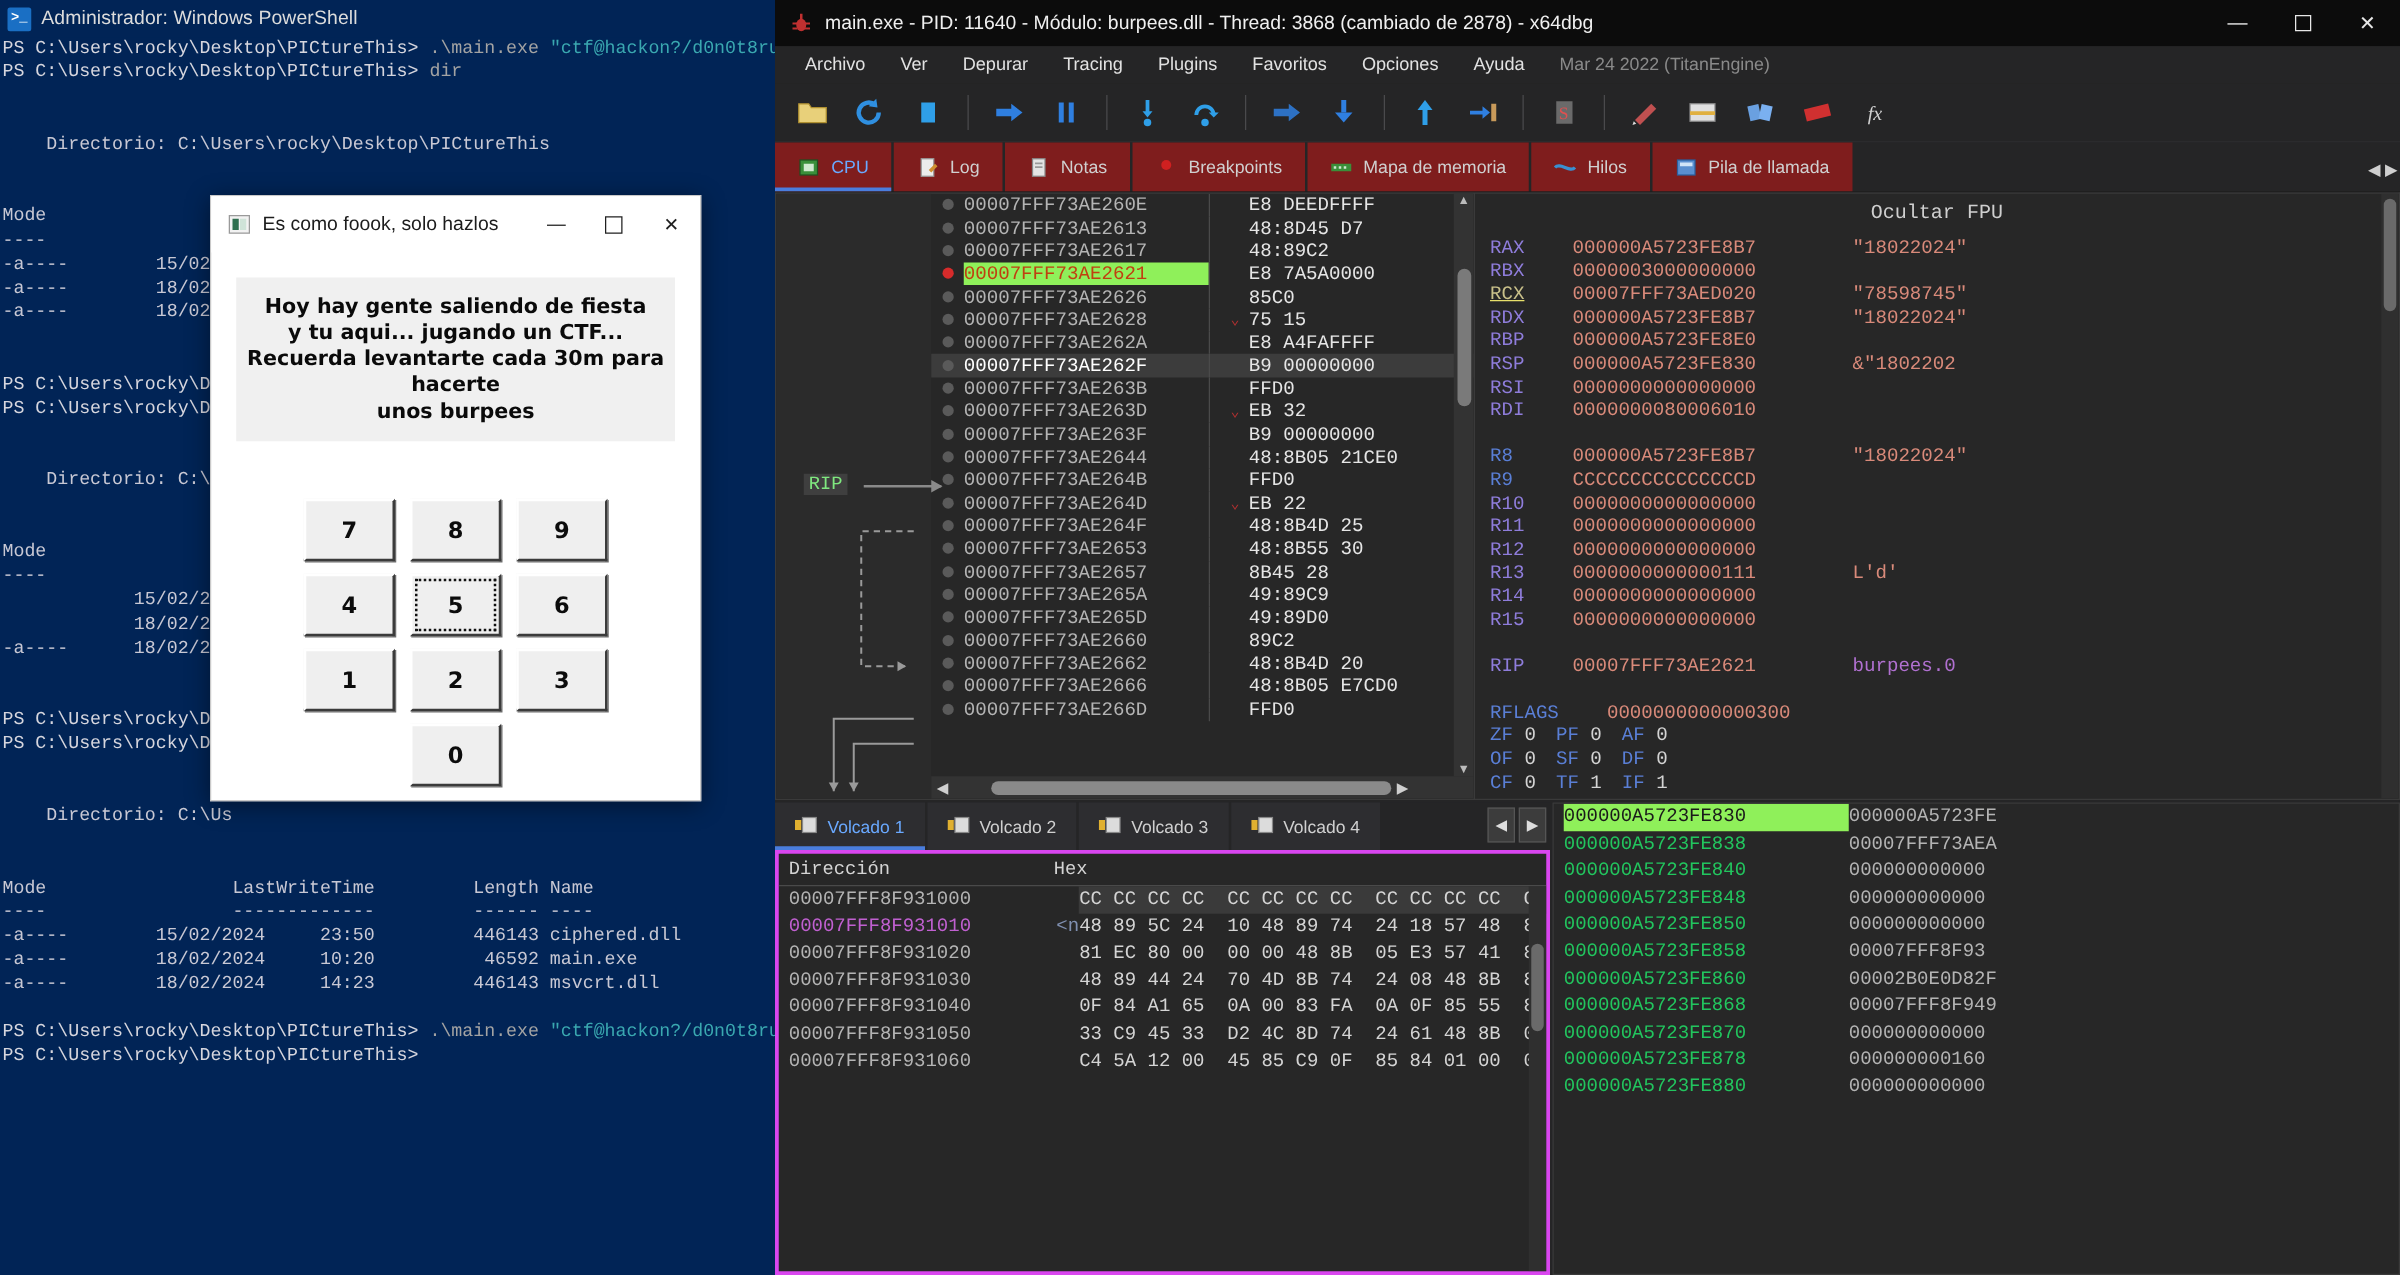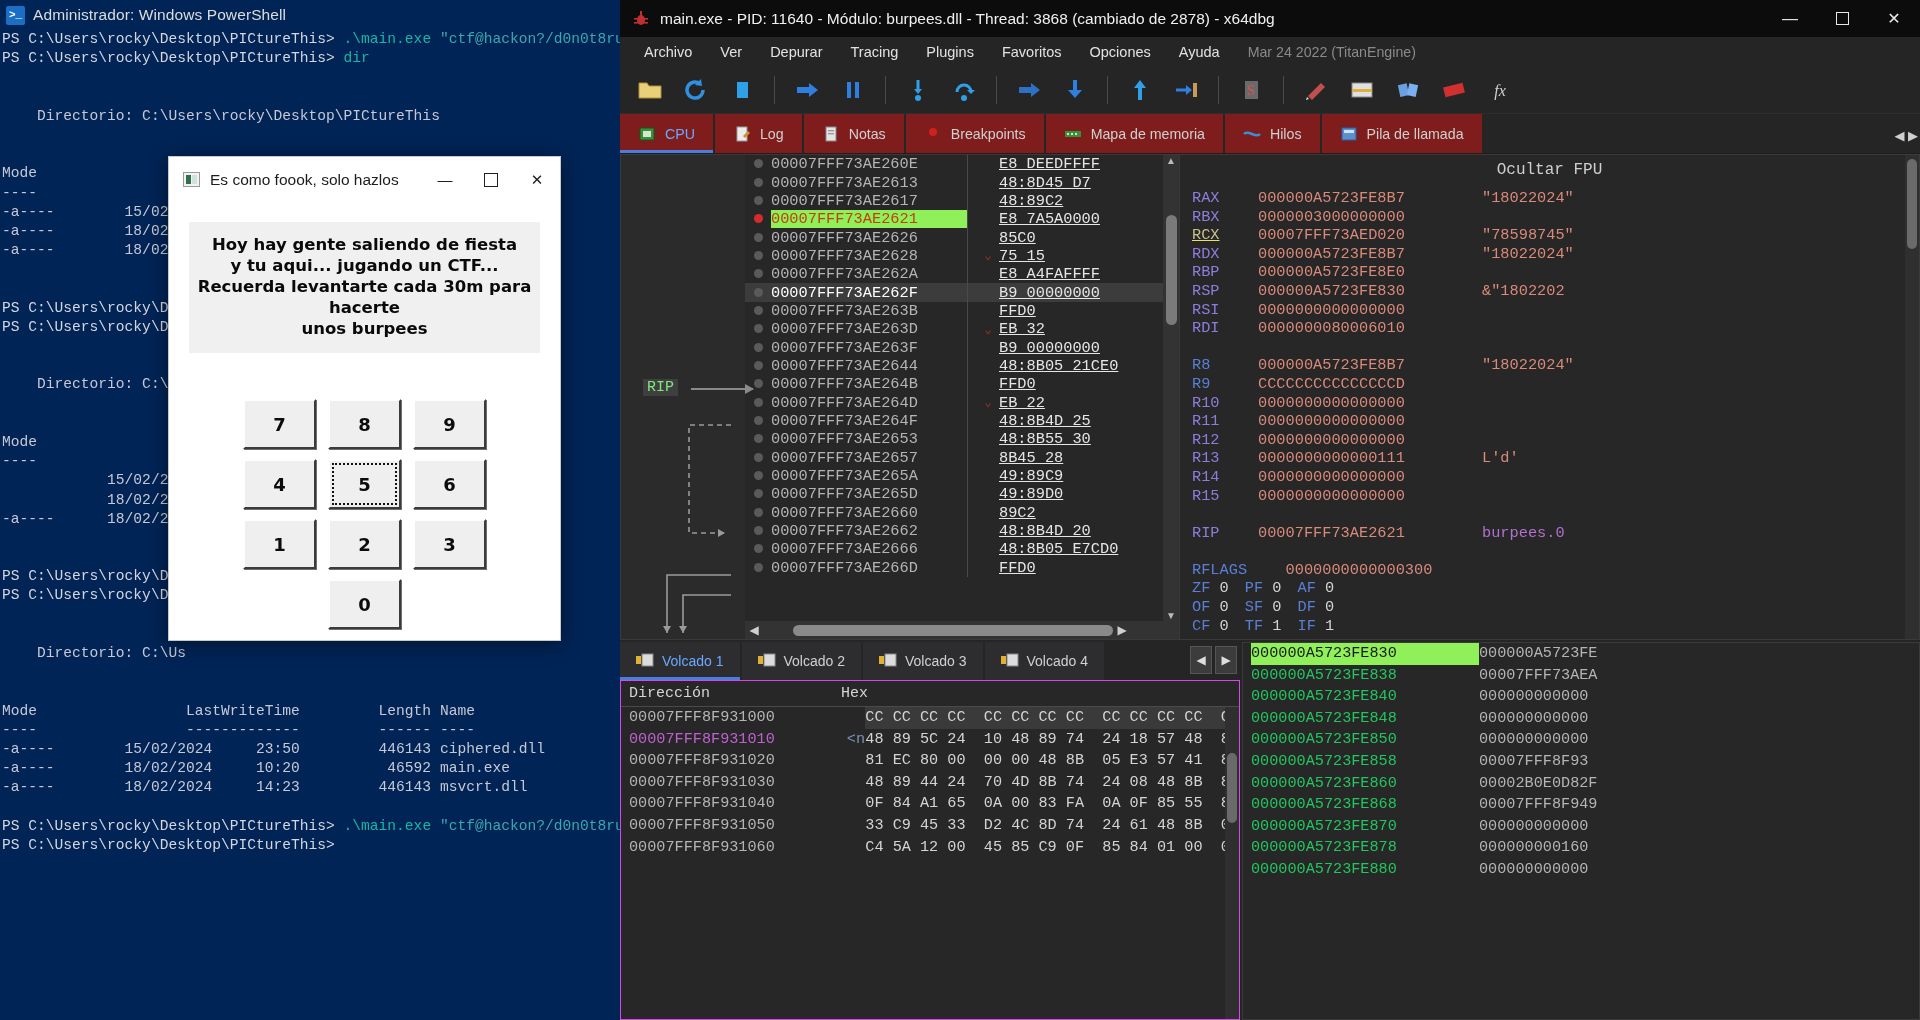--- a/index.html
+++ b/index.html
@@ -21,21 +21,21 @@
     font-family: "Liberation Mono", monospace; font-weight: bold;
   }
   #ps-title { font-size: 15.5px; color: #dcdcdc; letter-spacing: .1px; }
   #ps-body {
     font-family: "Liberation Mono", monospace; font-size: 14.6px;
     line-height: 19.2px; padding: 0 0 0 2px; white-space: pre;
     color: #cfcfdc;
   }
   .ps-line { height: 19.2px; white-space: pre; }
   .tok-white { color: #d6d6de; }
-  .tok-yellow { color: #14b8a6; }
+  .tok-yellow { color: #a3a3a3; }
   .tok-cyan { color: #3aa8b0; }
   .tok-dim { color: #c8c8d4; }
 
   
   #dialog {
     position: absolute; left: 168px; top: 156px; width: 393px; height: 485px;
     background: #ffffff; border: 1px solid #c9c9c9;
     box-shadow: 0 3px 18px rgba(0,0,0,.45);
   }
   #dlg-titlebar {
@@ -129,21 +129,21 @@
   #sidebar-graph { position:absolute; left:0; top:0; width: 124px; height: 100%; background:#2b2b2b; }
   #disasm-rows { position:absolute; left:124px; top:0; right: 0; bottom: 0; }
   .d-row { height: 18.35px; display:flex; align-items:center; font-family:"Liberation Mono", monospace;
            font-size: 15.3px; white-space: pre; }
   .d-bp { width: 26px; text-align:center; }
   .d-dot { display:inline-block; width:9px; height:9px; border-radius:50%; background:#5a5a5a; }
   .d-dot.red { background:#d62b2b; }
   .d-addr { width: 196px; color:#b4b4b4; }
   .d-sep { width:1px; align-self:stretch; background:#4a4a4a; margin-right:9px; }
   .d-arrowcell { width: 22px; text-align:center; color:#b03030; font-size:12px; }
-  .d-bytes { color: #e6e6e6; text-decoration: underline; }
+  .d-bytes { color: #e6e6e6; }
   .d-row.current .d-addr { background:#8ff05a; color:#c04010; }
   .d-row.selected { background:#3c3c3c; }
   .d-row.selected .d-addr { color:#ffffff; }
 
   #rip-label {
     position:absolute; left:22px; top:224px; background:#3f3f3f; color:#7fe87f;
     font-family:"Liberation Mono", monospace; font-size:15px; padding:0 4px;
   }
   #rip-arrow { position:absolute; left:70px; top:233px; width:62px; height:2px; background:#8a8a8a; }
   #rip-arrow::after { content:''; position:absolute; right:-1px; top:-4px; border-left:9px solid #8a8a8a;
@@ -176,21 +176,21 @@
   #dump-tabs { position:absolute; left:0; top: 642px; width: 620px; height:38px; display:flex;
                align-items:stretch; background:#252526; font-size:14px; }
   .dump-tab { display:flex; align-items:center; gap:8px; padding: 0 16px; background:#2d2d30;
               margin-right:2px; color:#d0d0d0; position:relative; }
   .dump-tab.active { color:#6aa9ff; }
   .dump-tab.active::after { content:''; position:absolute; left:0; right:0; bottom:0; height:3px; background:#4a7ddd; }
   #dump-nav { position:absolute; left: 570px; top:646px; display:flex; gap:3px; }
   .navbtn { width:22px; height:28px; background:#3c3c3c; border:1px solid #555; color:#ddd;
             display:flex; align-items:center; justify-content:center; font-size:12px; }
   #dump-pane { position:absolute; left:0; top:680px; width:620px; height:340px; background:#272727;
-               border:1px solid #d946ef; overflow:hidden; }
+               border:3px solid #d946ef; overflow:hidden; }
   #dump-colhead { display:flex; font-family:"Liberation Mono", monospace; font-size:15px;
                   color:#d4d4d4; padding: 4px 0 4px 8px; border-bottom:1px solid #4a4a4a; }
   .dh-addr { width:212px; } .dh-hex { flex:1; }
   .dump-row { display:flex; font-family:"Liberation Mono", monospace; font-size:15.2px;
               line-height: 21.6px; white-space:pre; padding-left:8px; }
   .du-addr { width: 212px; color:#b4b4b4; }
   .du-addr.hl { color:#c060d0; }
   .du-ascii { color:#7f8fb0; width: 28px; }
   .du-hex { color:#d4d4d4; }
   .dump-row.firstsel .du-hex { background:#3a3a3a; }

